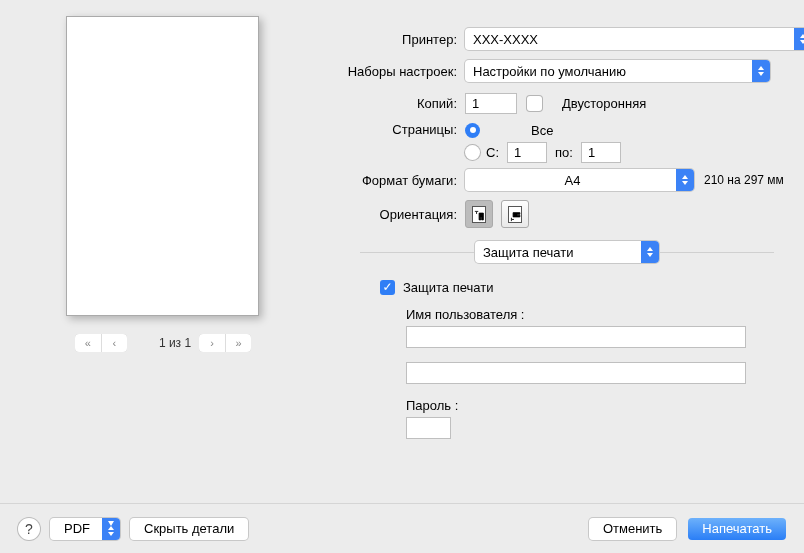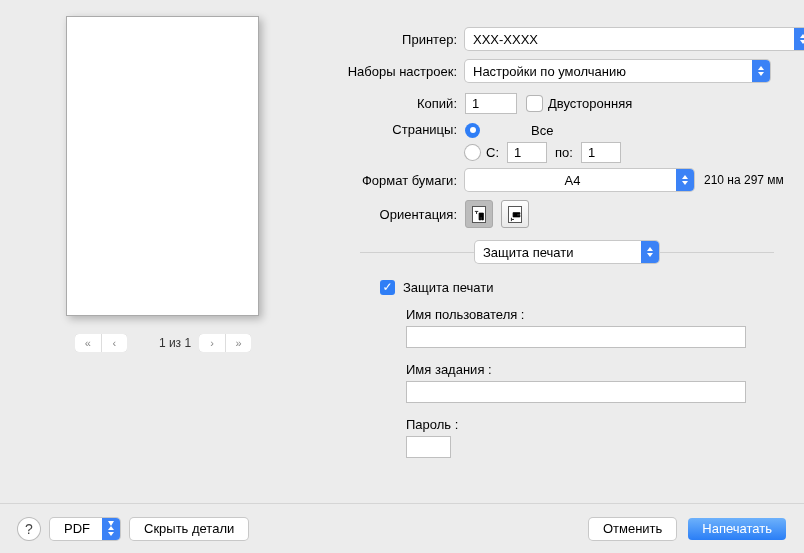--- a/index.html
+++ b/index.html
@@ -233,21 +233,21 @@
     <div class="select" style="width:305px;">
       <span>Настройки по умолчанию</span>
       <span class="arrows"></span>
     </div>
   </div>
 
   <div class="form-row" style="top:93px;">
     <div class="form-label">Копий:</div>
     <input class="input-text" style="width: 52px;" value="1">
     <span class="checkbox" style="margin-left:10px;"></span>
-    <span style="margin-left:6px;">Двусторонняя</span>
+    <span style="margin-left:20px;">Двусторонняя</span>
   </div>
 
   <div class="form-row" style="top:120px; align-items:flex-start;">
     <div class="form-label" style="padding-top:2px;">Страницы:</div>
     <div>
       <div style="display:flex;align-items:center;height:20px;gap:45px;">
         <span class="radio checked"></span>
         <span style="margin-left:6px;">Все</span>
       </div>
       <div style="display:flex;align-items:center;height:24px;">
@@ -296,21 +296,20 @@
   </div>
 
   <div class="bottom-section">
     <div style="display:flex;align-items:center;margin-bottom:12px;">
       <span class="checkbox checked">✓</span>
       <span style="margin-left:8px;">Защита печати</span>
     </div>
     <div style="margin-left:26px;">
       <div class="field-label">Имя пользователя :</div>
       <input class="wide-input" value="" style="">
-      <div class="field-label">Имя задания :</div>
       <input class="wide-input" value="" style="">
       <div class="field-label">Пароль :</div>
       <input class="short-input" type="password" value="" style="">
     </div>
   </div>
 
   <div class="footer">
     <div class="help-btn">?</div>
     <div class="btn pdf">
       <span>PDF</span>

